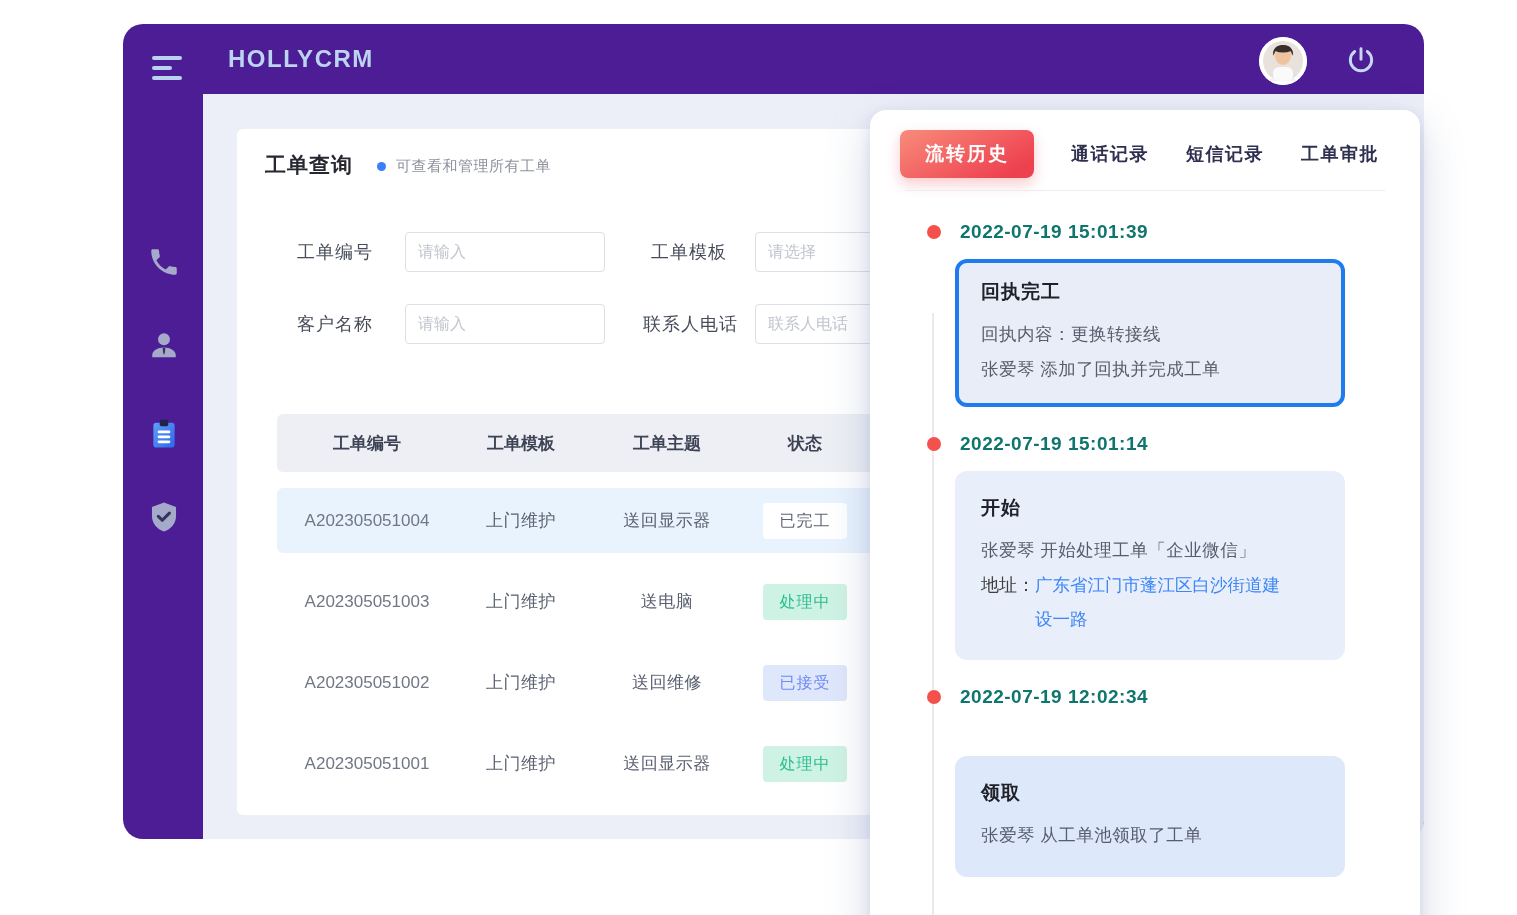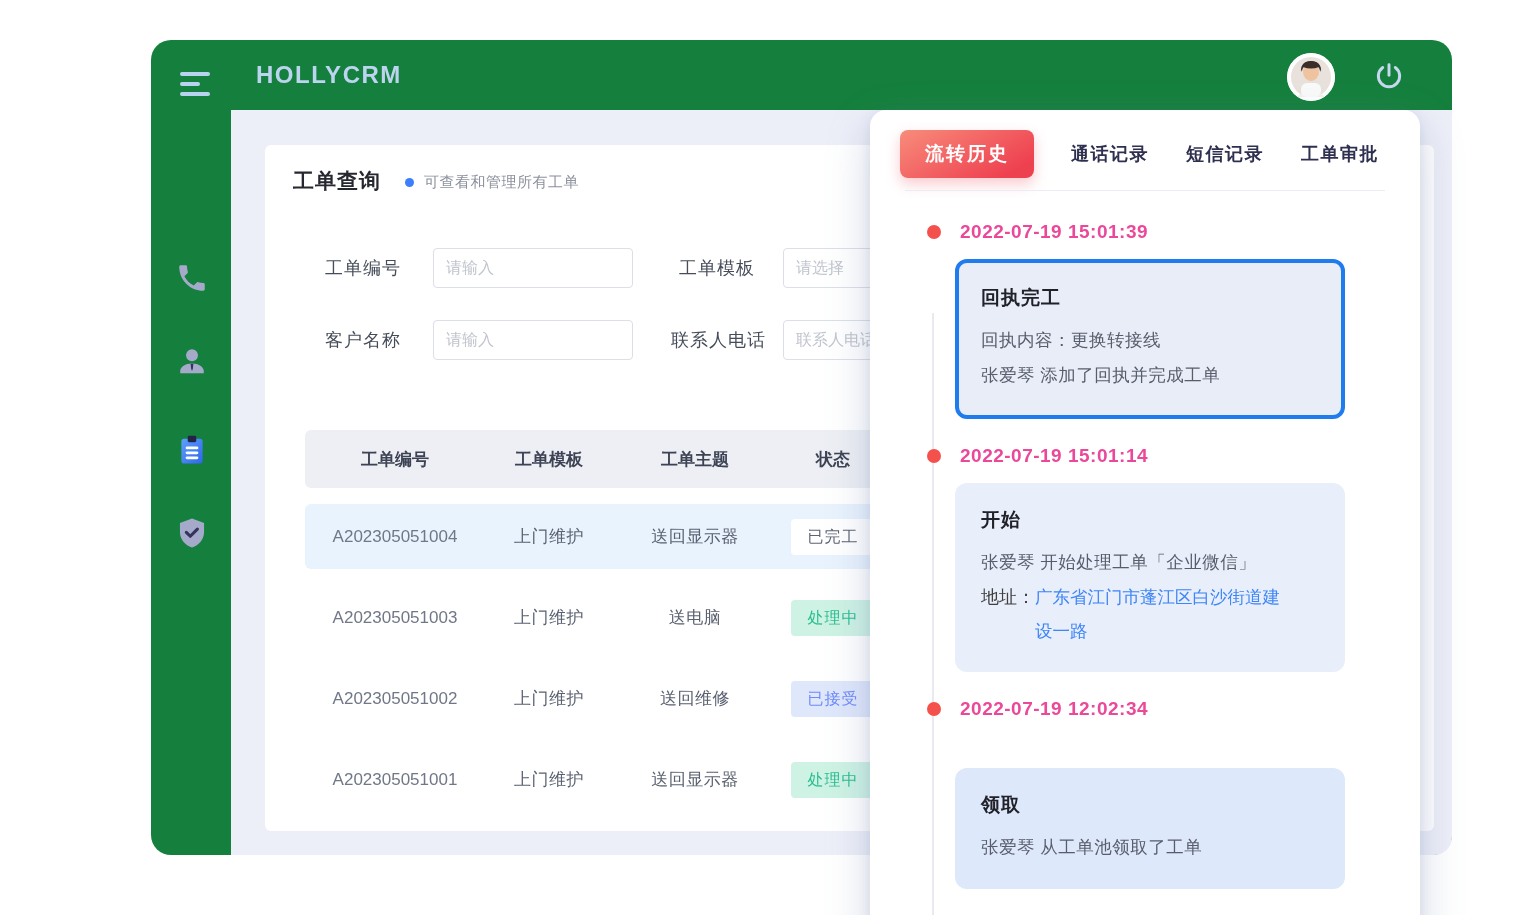--- a/index.html
+++ b/index.html
@@ -1,21 +1,21 @@
 <!DOCTYPE html>
 <html><head>
 <meta charset="utf-8">
 <style>
   * { margin:0; padding:0; box-sizing:border-box; }
   html,body { width:1517px; height:915px; background:#ffffff; overflow:hidden;
               font-family:"Liberation Sans","DejaVu Sans",sans-serif; }
 
   
-  .window { position:absolute; left:123px; top:40px; width:1301px; height:815px;
-            background:#15803d; border-radius:20px;margin-left:28px; }
+  .window { position:absolute; left:123px; top:24px; width:1301px; height:815px;
+            background:#4c1d95; border-radius:20px; }
 
   .hamburger { position:absolute; left:29px; top:32px; width:32px; height:28px; cursor:pointer; }
   .hamburger i { display:block; height:4px; border-radius:2px; background:#B8D2EF; margin-bottom:6px; }
   .hamburger i:nth-child(1){ width:30px; }
   .hamburger i:nth-child(2){ width:20px; }
   .hamburger i:nth-child(3){ width:30px; }
 
   .brand { position:absolute; left:105px; top:0; height:70px; line-height:70px;
            font-size:24px; font-weight:bold; letter-spacing:1.5px; color:#BDD4F1; }
 
@@ -79,24 +79,24 @@
                 box-shadow:0 6px 14px rgba(238,65,80,.28); }
   .tab { font-size:18px; font-weight:bold; color:#2F3050; letter-spacing:1.5px; cursor:pointer; }
   .tab-divider { position:absolute; left:35px; right:35px; top:80px; height:1px; background:#ECECF2; }
 
   .timeline { position:absolute; left:0; right:0; top:81px; bottom:0; overflow:hidden; }
   .tl-line { position:absolute; left:62px; top:122px; bottom:28px; width:2px; background:#E9E9EF; }
   .tl-flow { position:absolute; left:0; right:0; top:0; padding-top:30px; }
   .tl-time-row { display:flex; align-items:center; padding-left:57px; margin-bottom:16px;
                  position:relative; z-index:1; }
   .tl-dot { width:14px; height:14px; border-radius:50%; background:#F5514C; margin-right:19px; }
-  .tl-time { font-size:19px; color:#ec4899; font-weight:bold; letter-spacing:.5px; }
+  .tl-time { font-size:19px; color:#0f766e; font-weight:bold; letter-spacing:.5px; }
   .tl-card { position:relative; z-index:1; margin:0 0 26px 85px; width:390px;
              border-radius:12px; background:#E8EEFA; padding:24px 26px; }
-  .tl-card.hl { background:#E9EDF8; border:4px solid #1E7CEE; padding:22px 22px; }
+  .tl-card.hl { background:#E9EDF8; border:4px solid #1E7CEE; padding:16px 22px; }
   .tl-card.c2 { background:#E8EEFA; }
   .tl-card.c3 { background:#DEE8FB;margin-top:48px; }
   .tl-title { font-size:19px; font-weight:bold; color:#202129; letter-spacing:1px; margin-bottom:12px; }
   .tl-text { font-size:17.5px; color:#575D6C; line-height:35px; letter-spacing:.5px; }
   .addr-row { display:flex; align-items:flex-start; }
   .addr-label { font-size:18px; color:#404040; line-height:34px; flex:none; }
   .addr-text { font-size:17.5px; color:#3E86F7; line-height:34px; max-width:252px; cursor:pointer; }
 </style>
 </head>
 <body>

